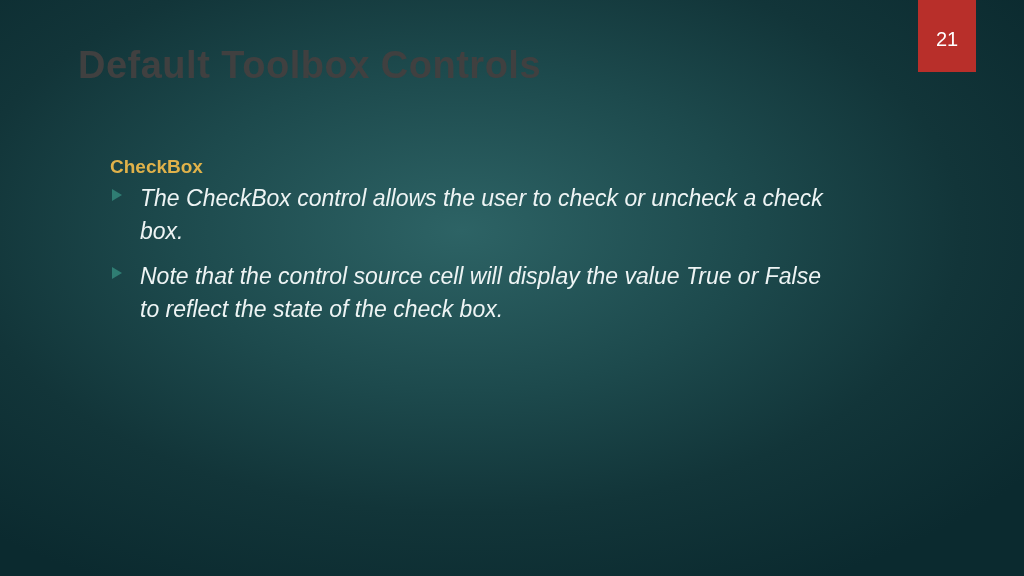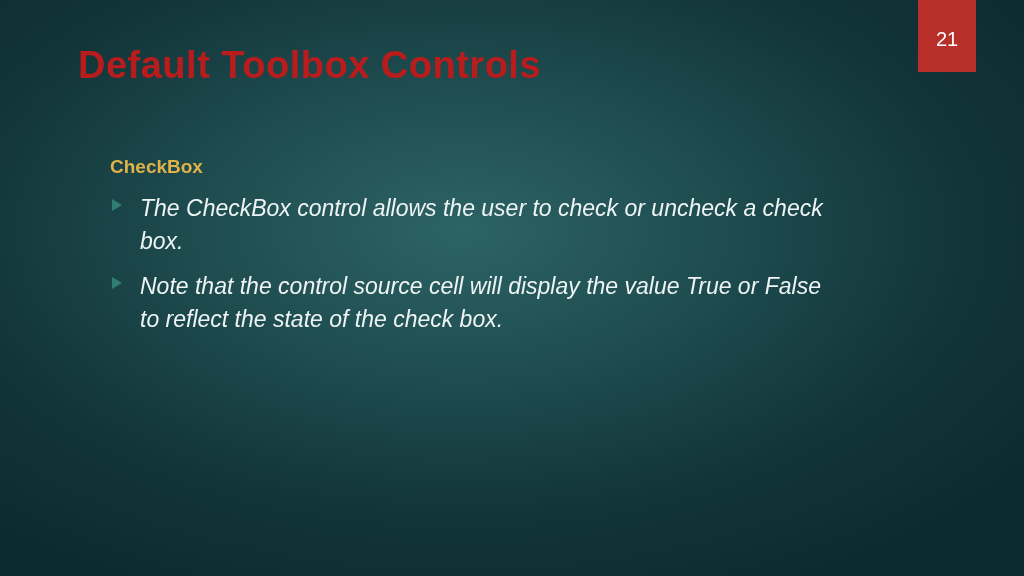--- a/index.html
+++ b/index.html
@@ -25,33 +25,33 @@
       font-weight: 400;
       padding-top: 6px;
     }
     .slide-title {
       position: absolute;
       top: 44px;
       left: 78px;
       font-size: 38px;
       font-weight: 700;
       letter-spacing: 0.5px;
-      color: #b91c1c;
+      color: #404040;
     }
     .content {
       position: absolute;
       top: 156px;
       left: 110px;
       width: 720px;
     }
     .section-heading {
       color: #e0b24a;
       font-size: 19px;
       font-weight: 700;
-      margin-bottom: 14px;
+      margin-bottom: 4px;
     }
     .bullets {
       list-style: none;
       font-style: italic;
       font-size: 23px;
       line-height: 1.42;
       font-weight: 400;
     }
     .bullets li {
       position: relative;

